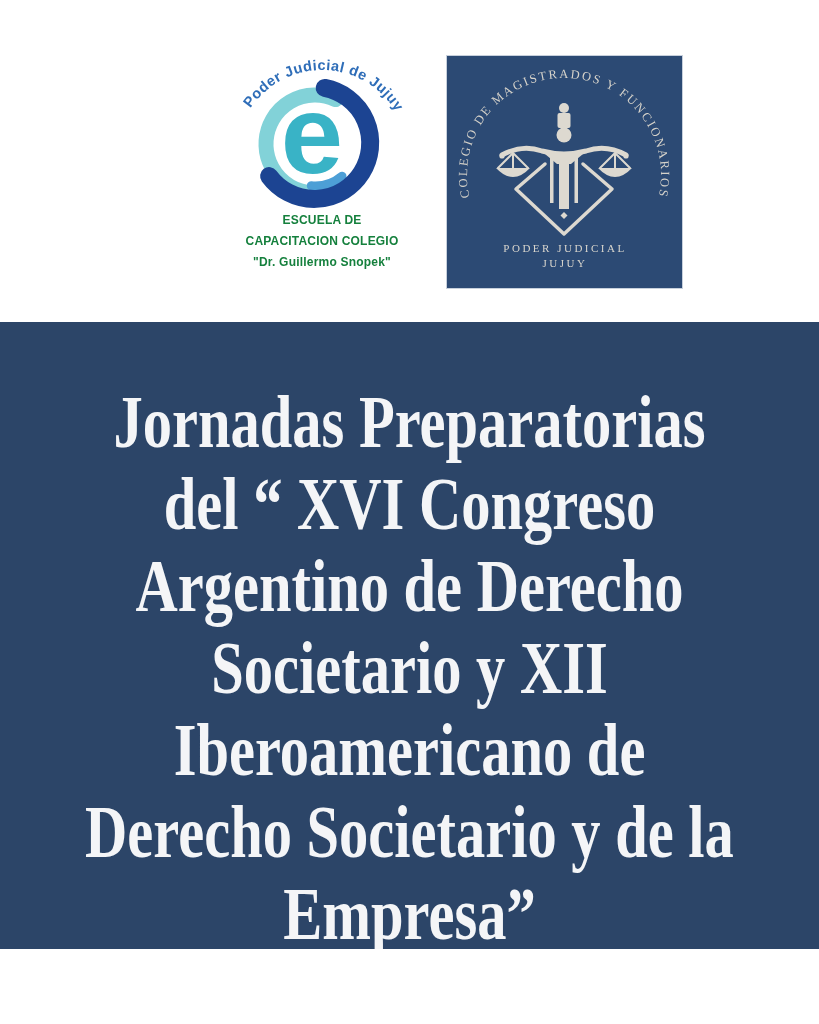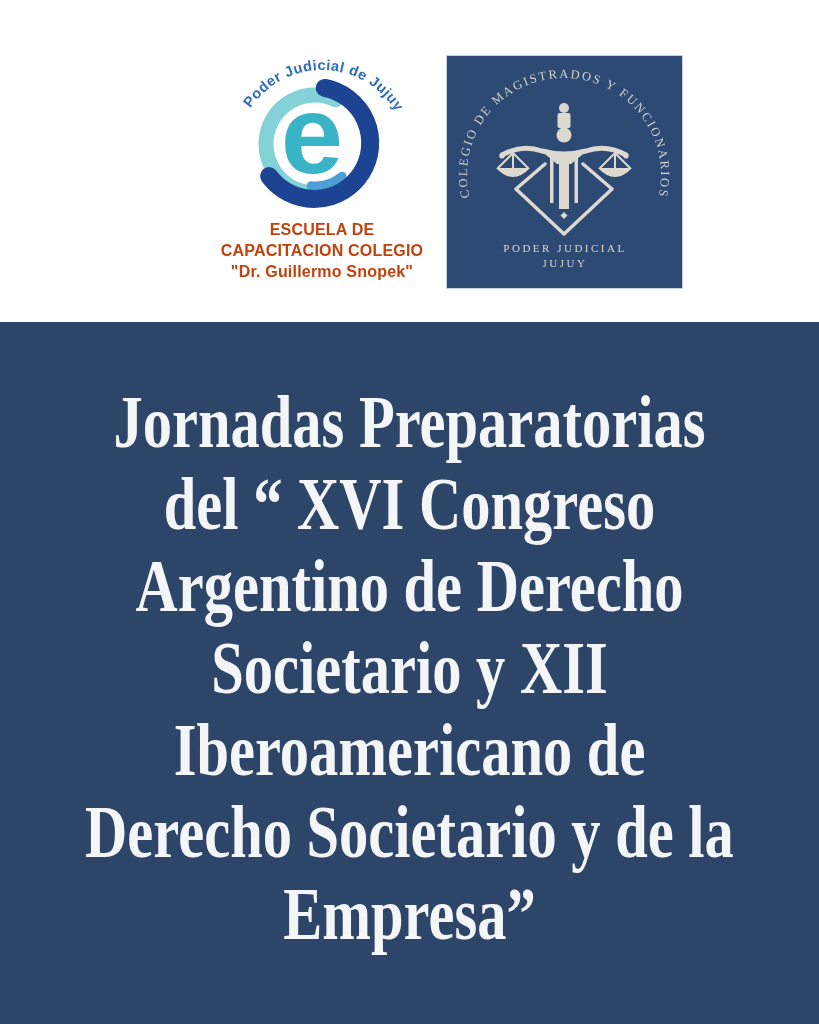--- a/index.html
+++ b/index.html
@@ -4,23 +4,23 @@
 <style>
   html,body{margin:0;padding:0;}
   body{
     width:819px;height:1024px;position:relative;overflow:hidden;
     background:#ffffff;font-family:"Liberation Sans",sans-serif;
   }
   
   .header{position:absolute;left:0;top:0;width:819px;height:322px;background:#ffffff;}
   .left-logo{position:absolute;left:238px;top:52px;width:184px;height:168px;}
   .school-text{
-    position:absolute;left:172px;top:219px;width:300px;
-    text-align:center;color:#c2410c;font-weight:bold;
-    font-size:16px;line-height:21px;letter-spacing:.2px;
+    position:absolute;left:172px;top:210px;width:300px;
+    text-align:center;color:#15803d;font-weight:bold;
+    font-size:12px;line-height:21px;letter-spacing:.2px;
   }
   
   .right-logo{
     position:absolute;left:446px;top:55px;width:237px;height:234px;
     background:#2c4a74;border:1px solid #c7d0dc;box-sizing:border-box;
   }
   .right-logo svg{position:absolute;left:0;top:0;}
   .emblem{stroke:#ddd9d0;fill:none;stroke-linecap:round;stroke-linejoin:round;}
   .emblem-fill{fill:#ddd9d0;stroke:none;}
   .ring-text{
@@ -35,21 +35,21 @@
   .arc-text{
     font-family:"Liberation Sans",sans-serif;font-size:14.5px;font-weight:600;
     letter-spacing:.5px;fill:#2e6db8;
   }
   .e-letter{
     font-family:"Liberation Sans",sans-serif;font-weight:bold;font-size:112px;
     fill:#39b3c6;text-anchor:middle;
   }
   
   .hero{
-    position:absolute;left:0;top:322px;width:819px;height:702px;
+    position:absolute;left:0;top:322px;width:819px;height:627px;
     background:#2c4568;overflow:hidden;
   }
   .hero-text{
     position:absolute;top:59px;left:-120px;width:1059px;
     transform:scaleX(0.78);transform-origin:50% 0;
     text-align:center;white-space:nowrap;
     font-family:"Liberation Serif",serif;font-weight:bold;
     font-size:75px;line-height:82px;color:#f4f5f7;
   }
   .hero-line{display:block;}

